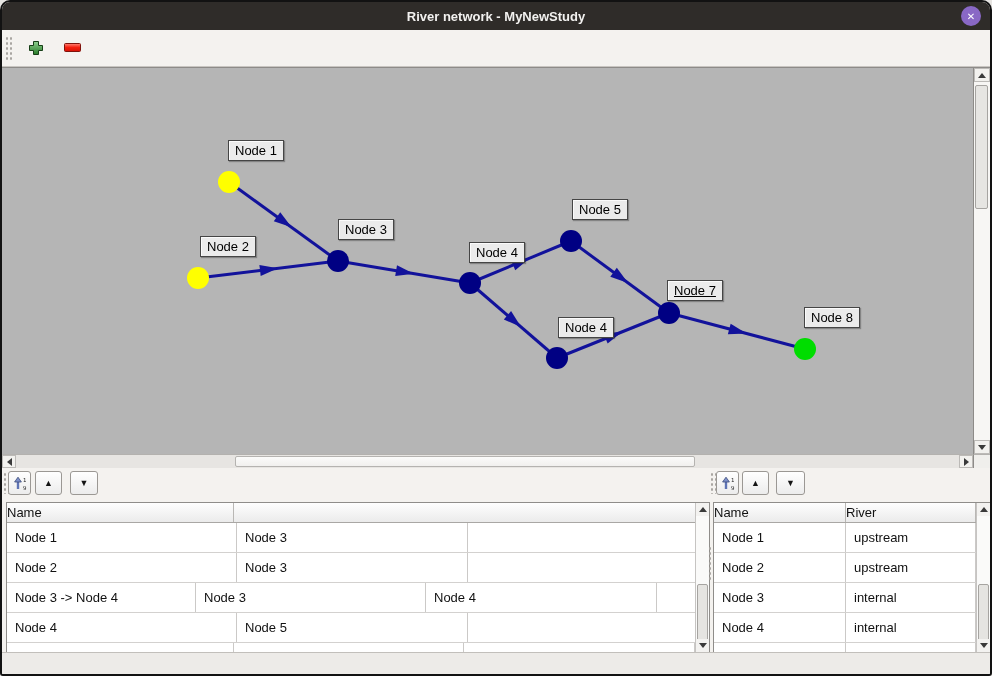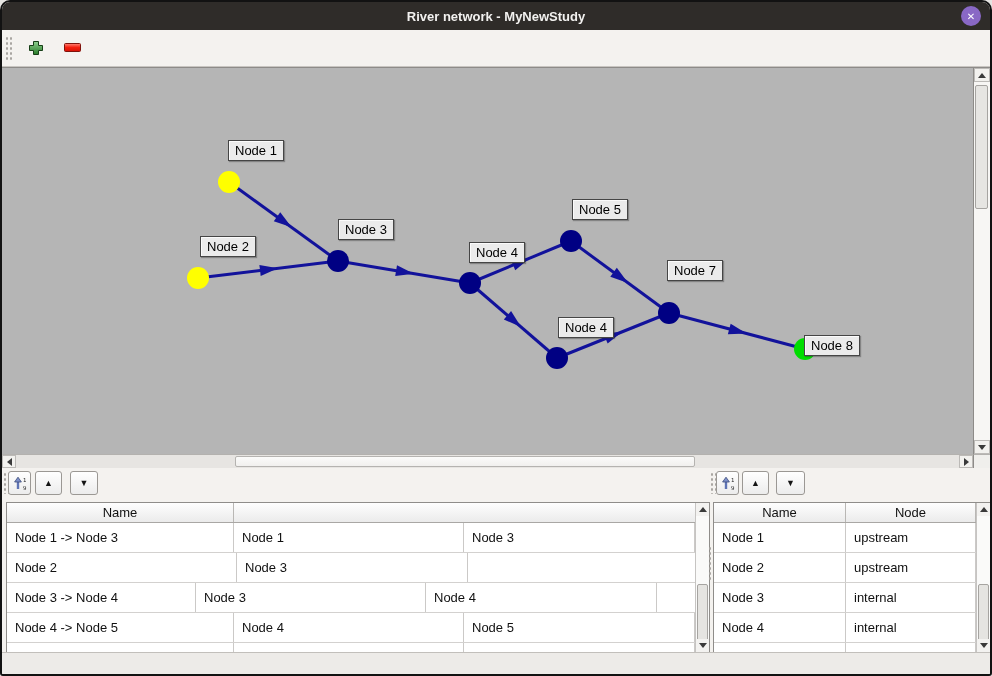--- a/index.html
+++ b/index.html
@@ -95,21 +95,21 @@
     font-size:9px; color:#141414;
   }
 
   
   .table {
     position:absolute; top:500px; height:151px; background:#ffffff;
     border:1px solid #8f8d8a; overflow:hidden; font-size:13px; color:#111;
   }
   .t-head { display:flex; height:20px; background:linear-gradient(#fefefe,#ebebeb); border-bottom:1px solid #a9a7a4; }
   .t-hcell {
-    height:19px; line-height:19px; text-align:center;
+    height:19px; line-height:19px; text-align:left;
     border-right:1px solid #b9b7b4; overflow:hidden; cursor:pointer;
   }
   .t-row { display:flex; height:30px; border-bottom:1px solid #d3d1cf; background:#fff; cursor:default; }
   .t-cell {
     height:29px; line-height:29px; padding-left:8px;
     border-right:1px solid #cbc9c7; overflow:hidden; white-space:nowrap;
   }
   .t-scroll {
     position:absolute; right:0; top:0; bottom:0; width:14px;
     background:#fafaf9; border-left:1px solid #c6c4c2;
@@ -200,22 +200,22 @@
           <circle cx="667" cy="245" r="11" fill="#000083"></circle>
           <circle cx="803" cy="281" r="11" fill="#00dd00"></circle>
         </svg>
       <div id="label-layer">
           <div class="node-label" style="left: 226px; top: 72px;">Node 1</div>
           <div class="node-label" style="left: 198px; top: 168px;">Node 2</div>
           <div class="node-label" style="left: 336px; top: 151px;">Node 3</div>
           <div class="node-label" style="left: 467px; top: 174px;">Node 4</div>
           <div class="node-label" style="left: 570px; top: 131px;">Node 5</div>
           <div class="node-label" style="left: 556px; top: 249px;">Node 4</div>
-          <div class="node-label" style="left: 665px; top: 192px;">Node 7</div>
-          <div class="node-label" style="left: 802px; top: 239px; margin-top: 28px;">Node 8</div>
+          <div class="node-label" style="left: 665px; top: 212px; text-decoration: underline;">Node 7</div>
+          <div class="node-label" style="left: 802px; top: 239px;">Node 8</div>
         </div>
     </div>
 
     <div class="vscroll">
       <span class="sb-btn v-up">
           <span class="tri up"></span>
         </span>
       <span class="v-thumb"></span>
       <span class="sb-btn v-down">
           <span class="tri down"></span>
@@ -263,35 +263,33 @@
     </span>
     <span class="tool-btn" style="left:774px; width:29px;">
       <span>▼</span>
     </span>
 
     <div class="table" id="reaches-table" style="left:4px; width:704px;">
         <div class="t-head">
           <div class="t-hcell" style="width: 227px;">Name</div>
         </div>
         <div class="t-row">
-          <div class="t-cell" style="width: 227px;">Node 1 -&gt; Node 3</div>
           <div class="t-cell" style="width: 230px;">Node 1</div>
           <div class="t-cell" style="width: 231px;">Node 3</div>
         </div>
         <div class="t-row">
           <div class="t-cell" style="width: 230px;">Node 2</div>
           <div class="t-cell" style="width: 231px;">Node 3</div>
         </div>
         <div class="t-row">
           <div class="t-cell" style="width: 189px;">Node 3 -&gt; Node 4</div>
           <div class="t-cell" style="width: 230px;">Node 3</div>
           <div class="t-cell" style="width: 231px;">Node 4</div>
         </div>
         <div class="t-row">
-          <div class="t-cell" style="width: 227px;">Node 4 -&gt; Node 5</div>
           <div class="t-cell" style="width: 230px;">Node 4</div>
           <div class="t-cell" style="width: 231px;">Node 5</div>
         </div>
         <div class="t-row">
           <div class="t-cell" style="width: 227px;"></div>
           <div class="t-cell" style="width: 230px;"></div>
           <div class="t-cell" style="width: 231px;"></div>
         </div>
       <div class="t-scroll">
         <span class="sb-btn ts-up">
@@ -302,21 +300,21 @@
             <span class="tri down"></span>
           </span>
       </div>
     </div>
 
     <span class="splitter-grip"></span>
 
     <div class="table" id="nodes-table" style="left:711px; width:278px;">
         <div class="t-head">
           <div class="t-hcell" style="width: 132px;">Name</div>
-          <div class="t-hcell" style="width: 130px;">Node</div>
+          <div class="t-hcell" style="width: 130px;">River</div>
         </div>
         <div class="t-row">
           <div class="t-cell" style="width: 132px;">Node 1</div>
           <div class="t-cell" style="width: 130px;">upstream</div>
         </div>
         <div class="t-row">
           <div class="t-cell" style="width: 132px;">Node 2</div>
           <div class="t-cell" style="width: 130px;">upstream</div>
         </div>
         <div class="t-row">

